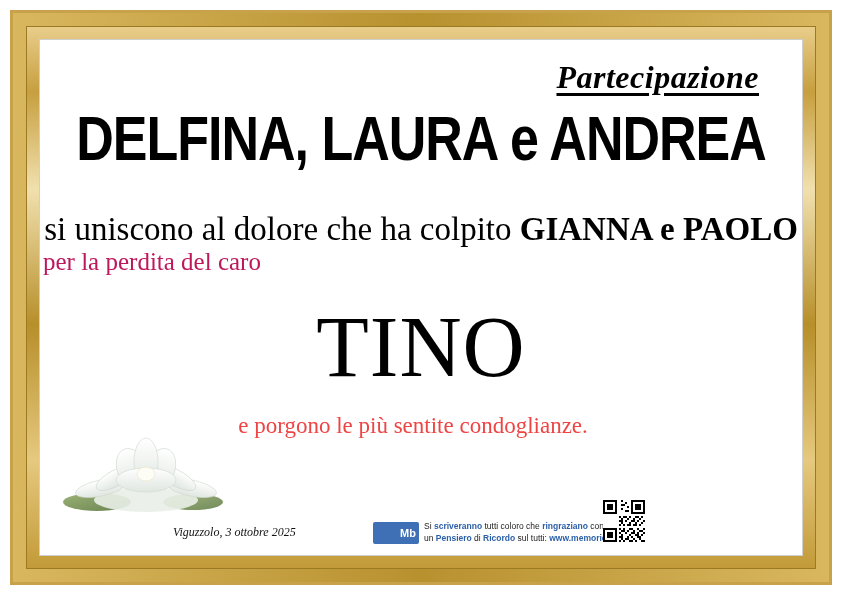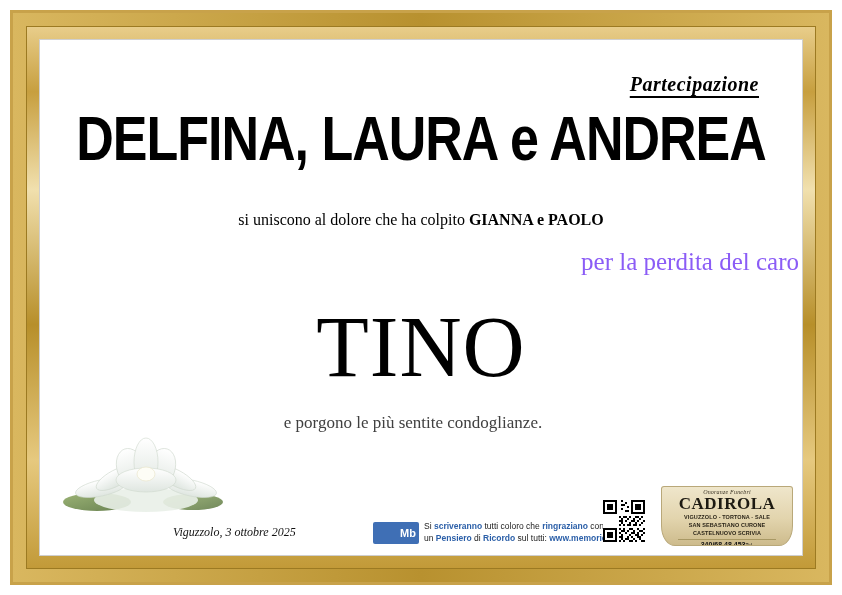--- a/index.html
+++ b/index.html
@@ -65,27 +65,26 @@
     overflow: hidden;
   }
 
   
   .kicker {
     position: absolute;
     right: 40px;
     top: 16px;
     font-style: italic;
     font-weight: bold;
-    font-size: 20px;
+    font-size: 32px;
     color: #000;
     text-decoration: underline;
     text-underline-offset: 5px;
     letter-spacing: .5px;
     white-space: nowrap;
-    margin-top: 14px;
   }
   .names {
     position: absolute;
     left: 0;
     right: 0;
     top: 62px;
     text-align: center;
     font-family: "Liberation Sans", sans-serif;
     font-weight: bold;
     font-size: 52px;
@@ -94,51 +93,51 @@
     color: #000;
     transform: scaleY(1.22);
     transform-origin: top center;
     white-space: nowrap;
   }
   .line1 {
     position: absolute;
     left: 0; right: 0;
     top: 168px;
     text-align: center;
-    font-size: 16px;
+    font-size: 33px;
     color: #000;
   }
   .line1 b { font-weight: bold; }
   .line2 {
     position: absolute;
     left: 0; right: 0;
     top: 205px;
-    text-align: right;
+    text-align: left;
     font-size: 25px;
-    color: #8b5cf6;
+    color: #be185d;
   }
   .deceased {
     position: absolute;
     left: 0; right: 0;
     top: 237px;
     text-align: center;
     font-size: 86px;
     font-weight: normal;
     letter-spacing: 1px;
     color: #000;
     line-height: 1.0;
     margin-top: 24px;
   }
   .closing {
     position: absolute;
     left: 0; right: 16px;
     top: 370px;
     text-align: center;
-    font-size: 17px;
-    color: #404040;
+    font-size: 23px;
+    color: #ef4444;
   }
 
   
   .flower {
     position: absolute;
     left: 18px;
     bottom: 24px;
     width: 170px;
     height: 110px;
   }
@@ -387,26 +386,16 @@
           <rect x="15" y="19" width="1" height="1"></rect>
             <rect x="18" y="19" width="1" height="1"></rect>
           <rect x="8" y="20" width="1" height="1"></rect>
             <rect x="10" y="20" width="1" height="1"></rect>
           <rect x="13" y="20" width="2" height="1"></rect>
             <rect x="16" y="20" width="1" height="1"></rect>
           <rect x="19" y="20" width="2" height="1"></rect>
         </g>
       </svg>
 
-      <div class="agency">
-        <div class="a-top">Onoranze Funebri</div>
-        <div class="a-name">CADIROLA</div>
-        <div class="a-line">VIGUZZOLO - TORTONA - SALE</div>
-        <div class="a-line">SAN SEBASTIANO CURONE</div>
-        <div class="a-line">CASTELNUOVO SCRIVIA</div>
-        <div class="a-phone">
-          <span>340/68.48.453</span><span class="sm">Tel.</span>
-        </div>
-      </div>
 
     </div>
   </div>
 </div>
 
 </body></html>

